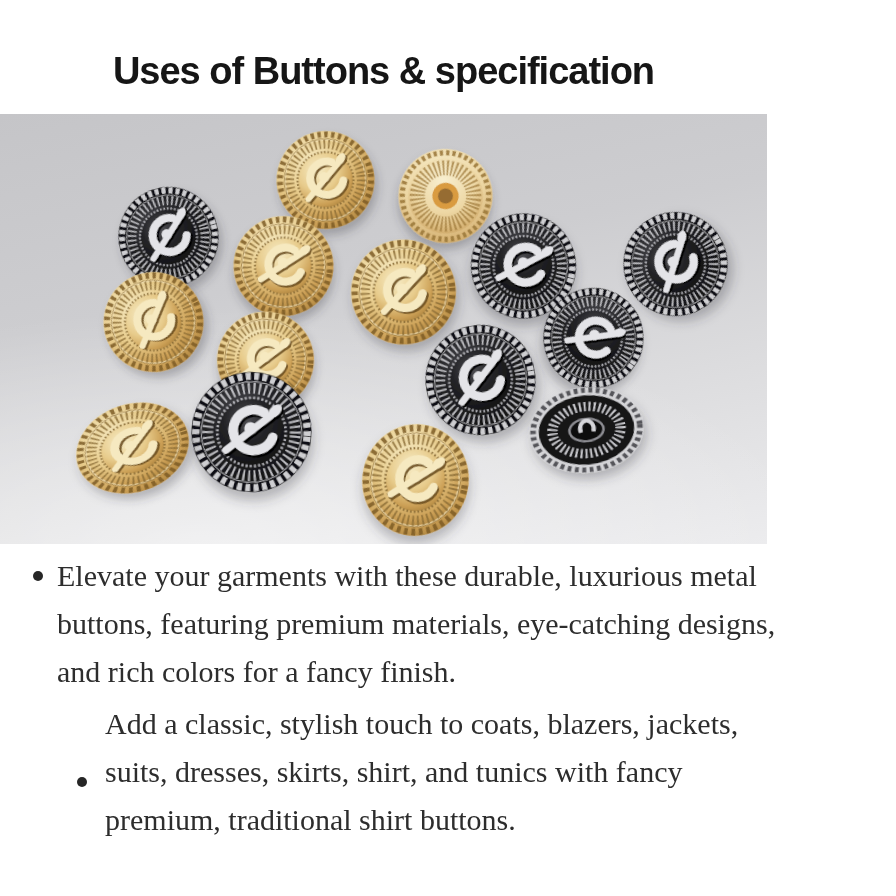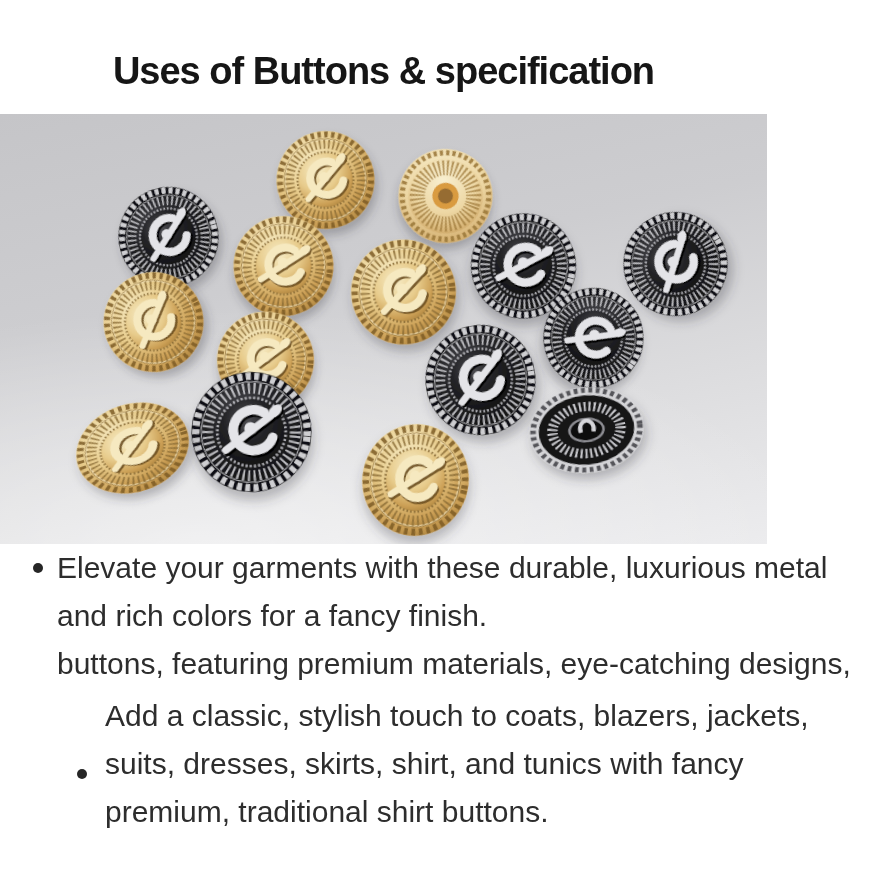--- a/index.html
+++ b/index.html
@@ -38,21 +38,22 @@
     background:
       radial-gradient(130% 95% at 28% 104%, rgba(255,255,255,0.55), rgba(255,255,255,0) 62%),
       linear-gradient(168deg, var(--photo-bg-top) 0%, #cdcdd0 38%, #dcdcde 68%, var(--photo-bg-bottom) 100%);
     overflow:hidden;
   }
   figure.photo svg{position:absolute;inset:0;width:100%;height:100%;display:block;}
   .btn{filter:url(#ds);}
 
   
   section.features{
-    font-family:Liberation Sans, sans-serif;
+    padding-top:8px;
+    font-family:Liberation Serif, serif;
     color:var(--body-text);
   }
   .bullet-row{display:flex;align-items:flex-start;}
   .bullet-row.level-1{padding-left:33px;}
   .bullet-row.level-2{padding-left:77px;margin-top:4px;align-items:center;}
   .bullet-dot{
     flex:none;width:10px;height:10px;border-radius:50%;
     background:#262626;margin-top:19px;
   }
   .level-1 .bullet-dot{margin-right:14px;}
@@ -189,22 +190,22 @@
         </g>
     </svg>
   </figure>
 
   <section class="features">
 
     <div class="bullet-row level-1">
       <span class="bullet-dot"></span>
       <div class="lines">
         <div>Elevate your garments with these durable, luxurious metal</div>
+        <div>buttons, featuring premium materials, eye-catching designs,</div>
         <div>and rich colors for a fancy finish.</div>
-        <div>buttons, featuring premium materials, eye-catching designs,</div>
       </div>
     </div>
 
     <div class="bullet-row level-2">
       <span class="bullet-dot"></span>
       <div class="lines">
         <div>Add a classic, stylish touch to coats, blazers, jackets,</div>
         <div>suits, dresses, skirts, shirt, and tunics with fancy</div>
         <div>premium, traditional shirt buttons.</div>
       </div>

